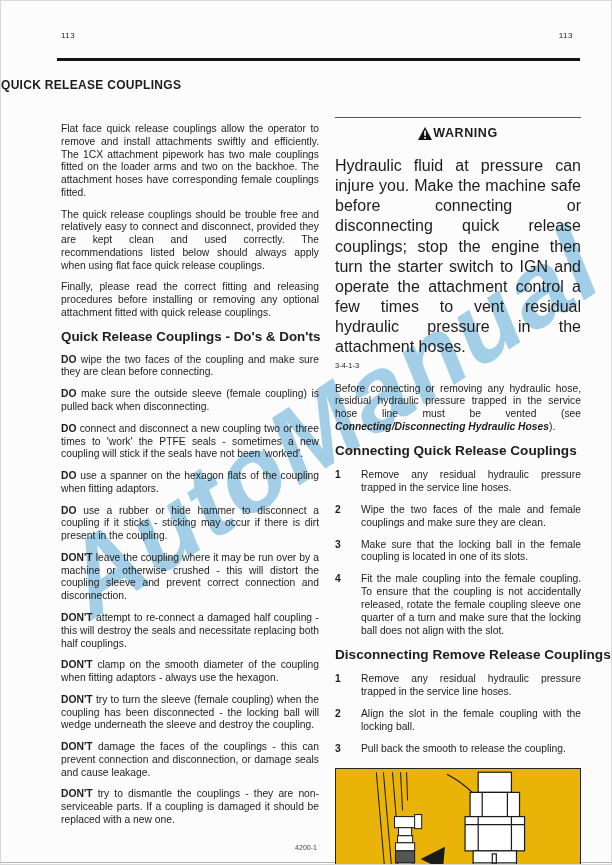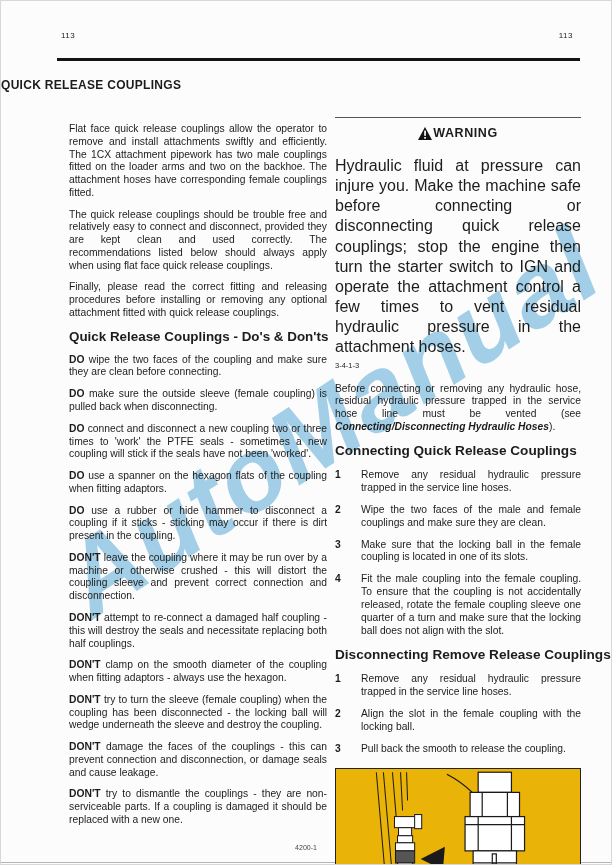--- a/index.html
+++ b/index.html
@@ -21,21 +21,21 @@
     position:absolute; top:77px; left:0; right:0; text-align:left;
     font-weight:bold; font-size:12px; letter-spacing:0.3px;
   }
   .watermark {
     position:absolute; left:-30px; top:362px; width:720px; text-align:center;
     font-size:104px; font-weight:bold; font-style:italic; white-space:nowrap;
     color:rgba(88,170,214,0.55); transform:rotate(-33deg); letter-spacing:2px;
     pointer-events:none; z-index:0;
   }
   .col { position:absolute; z-index:1; }
-  .col-left  { left:68px;  top:122px; width:258px; }
+  .col-left  { left:60px;  top:122px; width:258px; }
   .col-right { left:334px; top:116px; width:246px; }
   p.body {
     font-size:10.3px; line-height:1.24; text-align:justify;
     margin:0 0 9px 0;
   }
   .lead { font-weight:bold; }
   .bold-italic { font-weight:bold; font-style:italic; }
   h2.section {
     font-size:13.4px; font-weight:bold; margin:5px 0 10px 0; white-space:nowrap;
   }

